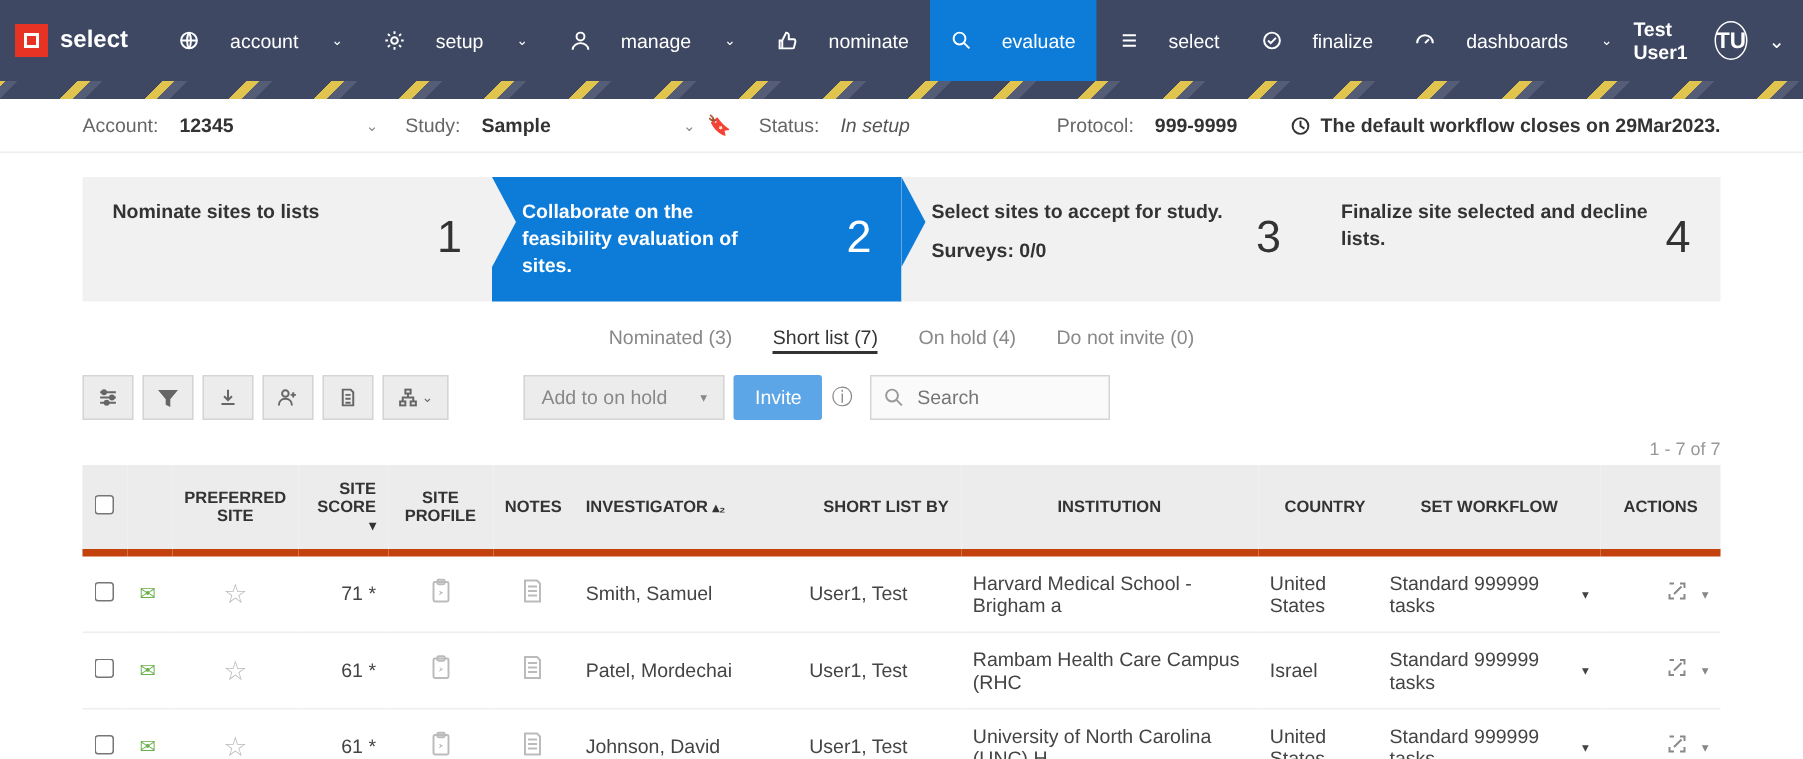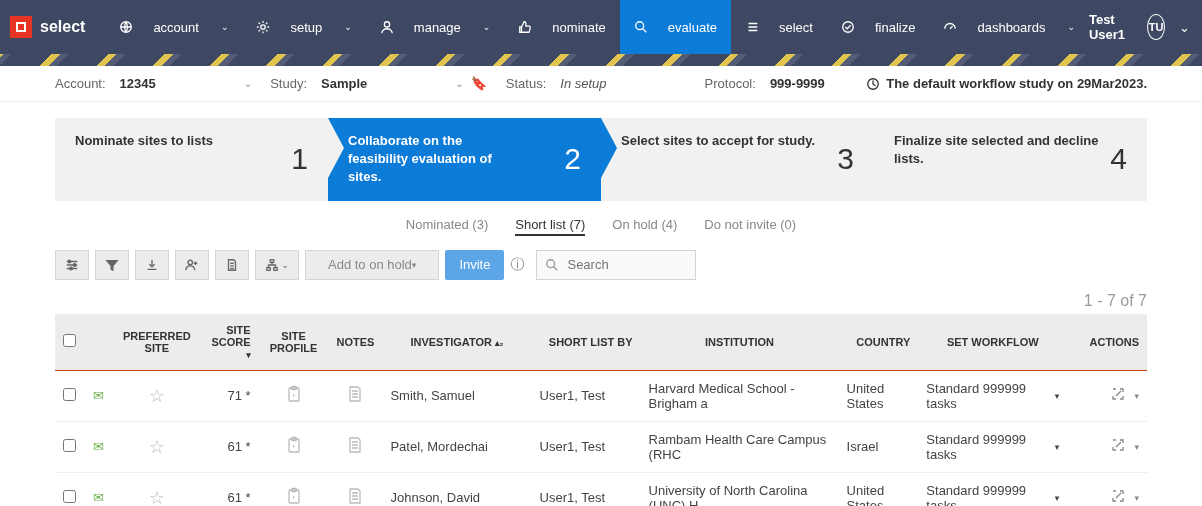--- a/index.html
+++ b/index.html
@@ -10,21 +10,21 @@
   .brand { display: flex; align-items: center; gap: 8px; margin-right: 20px; }
   .brand-square { width: 22px; height: 22px; background: #e63324; display: flex; align-items: center; justify-content: center; }
   .brand-square-inner { width: 10px; height: 10px; border: 2px solid #fff; }
   .brand-text { font-weight: bold; font-size: 16px; }
   .navitems { display: flex; align-items: stretch; height: 54px; }
   .navitem { display: flex; align-items: center; gap: 20px; padding: 0 14px; cursor: pointer; font-size: 13px; }
   .navitem.active { background: #0d7bd8; }
   .navitem svg { width: 14px; height: 14px; fill: none; stroke: #fff; stroke-width: 1.5; }
   .navitem .chev { font-size: 9px; margin-left: 2px; }
   .nav-right { margin-left: auto; display: flex; align-items: center; gap: 14px; }
-  .user-circle { width: 26px; height: 26px; border: 1.5px solid #fff; border-radius: 50%; display: flex; align-items: center; justify-content: center; font-size: 11px; font-weight: bold; }
+  .user-circle { width: 26px; height: 26px; border: 1.5px solid #fff; border-radius: 50%; display: flex; align-items: center; justify-content: center; font-size: 15px; font-weight: bold; }
   
   
   .stripe { height: 12px; background: repeating-linear-gradient(-45deg, #3e4862 0 10px, #555d76 10px 16px, #e0c44d 16px 22px, #3e4862 22px 40px); }
   
   
   .contextbar { display: flex; align-items: center; padding: 10px 55px; gap: 18px; font-size: 13px; border-bottom: 1px solid #eee; }
   .ctx-label { color: #666; margin-right: 6px; }
   .ctx-val { font-weight: bold; }
   .ctx-group { display: flex; align-items: center; gap: 8px; }
   .ctx-group .chev { color: #888; font-size: 10px; }
@@ -45,32 +45,32 @@
   
   
   .subtabs { display: flex; justify-content: center; gap: 27px; padding: 6px 0 14px 0; color: #888; font-size: 13px; }
   .subtab { cursor: pointer; }
   .subtab.active { color: #333; border-bottom: 2px solid #333; padding-bottom: 2px; }
   
   
   .toolbar { display: flex; align-items: center; gap: 6px; padding: 0 55px 12px 55px; }
   .tbtn { width: 34px; height: 30px; background: #ececec; border: 1px solid #d5d5d5; display: flex; align-items: center; justify-content: center; cursor: pointer; color: #555; }
   .tbtn svg { width: 14px; height: 14px; stroke: #666; fill: none; stroke-width: 1.5; }
-  .tsplit { display: flex; align-items: center; background: #ececec; border: 1px solid #d5d5d5; height: 30px; color: #888; padding: 0 22px; gap: 0; }
+  .tsplit { display: flex; align-items: center; background: #ececec; border: 1px solid #d5d5d5; height: 30px; color: #888; padding: 0 11px; gap: 22px; margin-left: 44px; }
   .invite-btn { background: #5ca5e6; color: #fff; border: none; height: 30px; padding: 0 14px; font-size: 13px; cursor: pointer; border-radius: 2px; }
   .info-icon { color: #888; font-size: 14px; }
   .searchbox { display: flex; align-items: center; border: 1px solid #d5d5d5; height: 30px; padding: 0 8px; gap: 8px; margin-left: 6px; background: #fafafa; }
   .searchbox input { border: none; outline: none; background: transparent; font-size: 13px; width: 120px; }
   
-  .pager { text-align: right; padding: 0 55px 4px 0; color: #999; font-size: 16px; }
+  .pager { text-align: right; padding: 0 55px 4px 0; color: #999; font-size: 12px; }
   
   
   .tablewrap { padding: 0 55px; }
   table { width: 100%; border-collapse: collapse; }
-  thead th { background: #ececec; font-size: 11px; font-weight: bold; color: #333; padding: 10px 8px; text-align: left; border-bottom: 1px solid #c2410c; vertical-align: middle; }
+  thead th { background: #ececec; font-size: 11px; font-weight: bold; color: #333; padding: 10px 8px; text-align: left; border-bottom: 5px solid #c2410c; vertical-align: middle; }
   thead th.center { text-align: center; }
   thead th.right { text-align: right; }
   tbody td { padding: 10px 8px; border-top: 1px solid #eee; font-size: 13px; color: #444; vertical-align: middle; }
   tbody td.center { text-align: center; }
   .envelope { color: #6ab04c; }
   .star { color: #bbb; font-size: 18px; }
   .clip-icon, .note-icon { color: #bbb; }
   .workflow-cell { display: flex; align-items: center; gap: 8px; }
   .actions-cell { display: flex; align-items: center; gap: 8px; color: #888; justify-content: flex-end; }
   .sortind { font-size: 9px; }
@@ -176,36 +176,37 @@
   </div>
   <div class="ctx-group" style="margin-left:80px;">
     <span class="ctx-label">Protocol:</span>
     <span class="ctx-val">999-9999</span>
   </div>
   <div class="ctx-warn">
     <svg width="14" height="14" viewBox="0 0 16 16" fill="none" stroke="#333" stroke-width="1.5">
         <circle cx="8" cy="8" r="6"></circle>
         <path d="M8 4v4l3 2"></path>
       </svg>
-    <span>The default workflow study on 29Mar2023.</span>
+    <span>The default workflow closes on 29Mar2023.</span>
   </div>
 </div>
 
 <div class="workflow">
   <div class="step">
     <div class="step-text">Nominate sites to lists</div>
     <div class="step-num">1</div>
   </div>
   <div class="step active">
     <div class="step-text">Collaborate on the feasibility evaluation of sites.</div>
     <div class="step-num">2</div>
   </div>
   <div class="step">
     <div class="step-text">
       <span>Select sites to accept for study.</span>
+      <span class="step-sub">Surveys: 0/0</span>
     </div>
     <div class="step-num">3</div>
   </div>
   <div class="step">
     <div class="step-text">Finalize site selected and decline lists.</div>
     <div class="step-num">4</div>
   </div>
 </div>
 
 <div class="subtabs">
@@ -275,26 +276,26 @@
 <div class="tablewrap">
 <table>
   <thead>
     <tr>
       <th class="center" style="width:30px;"><input type="checkbox" style=""></th>
       <th style="width:30px;"></th>
       <th class="center" style="width:80px;">PREFERRED SITE</th>
       <th class="right" style="width:60px;"><span>SITE SCORE</span> <span class="sortind">▾</span></th>
       <th class="center" style="width:70px;">SITE PROFILE</th>
       <th class="center" style="width:50px;">NOTES</th>
-      <th style="width:150px;text-align:center;"><span>INVESTIGATOR</span> <span class="sortind">▴₂</span></th>
+      <th style="width:150px;"><span>INVESTIGATOR</span> <span class="sortind">▴₂</span></th>
       <th style="width:110px;text-align:right;">SHORT LIST BY</th>
       <th style="width:200px;text-align:center;">INSTITUTION</th>
       <th style="width:80px;text-align:right;">COUNTRY</th>
       <th class="center" style="width:150px;">SET WORKFLOW</th>
-      <th style="width:80px;text-align:right;">ACTIONS</th>
+      <th style="width:80px;text-align:center;">ACTIONS</th>
     </tr>
   </thead>
   <tbody id="table-body">
         <tr>
     <td class="center"><input type="checkbox" style=""></td>
     <td><span class="envelope">✉</span></td>
     <td class="center"><span class="star">☆</span></td>
     <td style="text-align:right;">71 *</td>
     <td class="center"><span class="clip-icon"><svg width="16" height="18" viewBox="0 0 16 18" fill="none" stroke="#bbb" stroke-width="1.3">
                 <rect x="3" y="3" width="10" height="13" rx="1"></rect>

